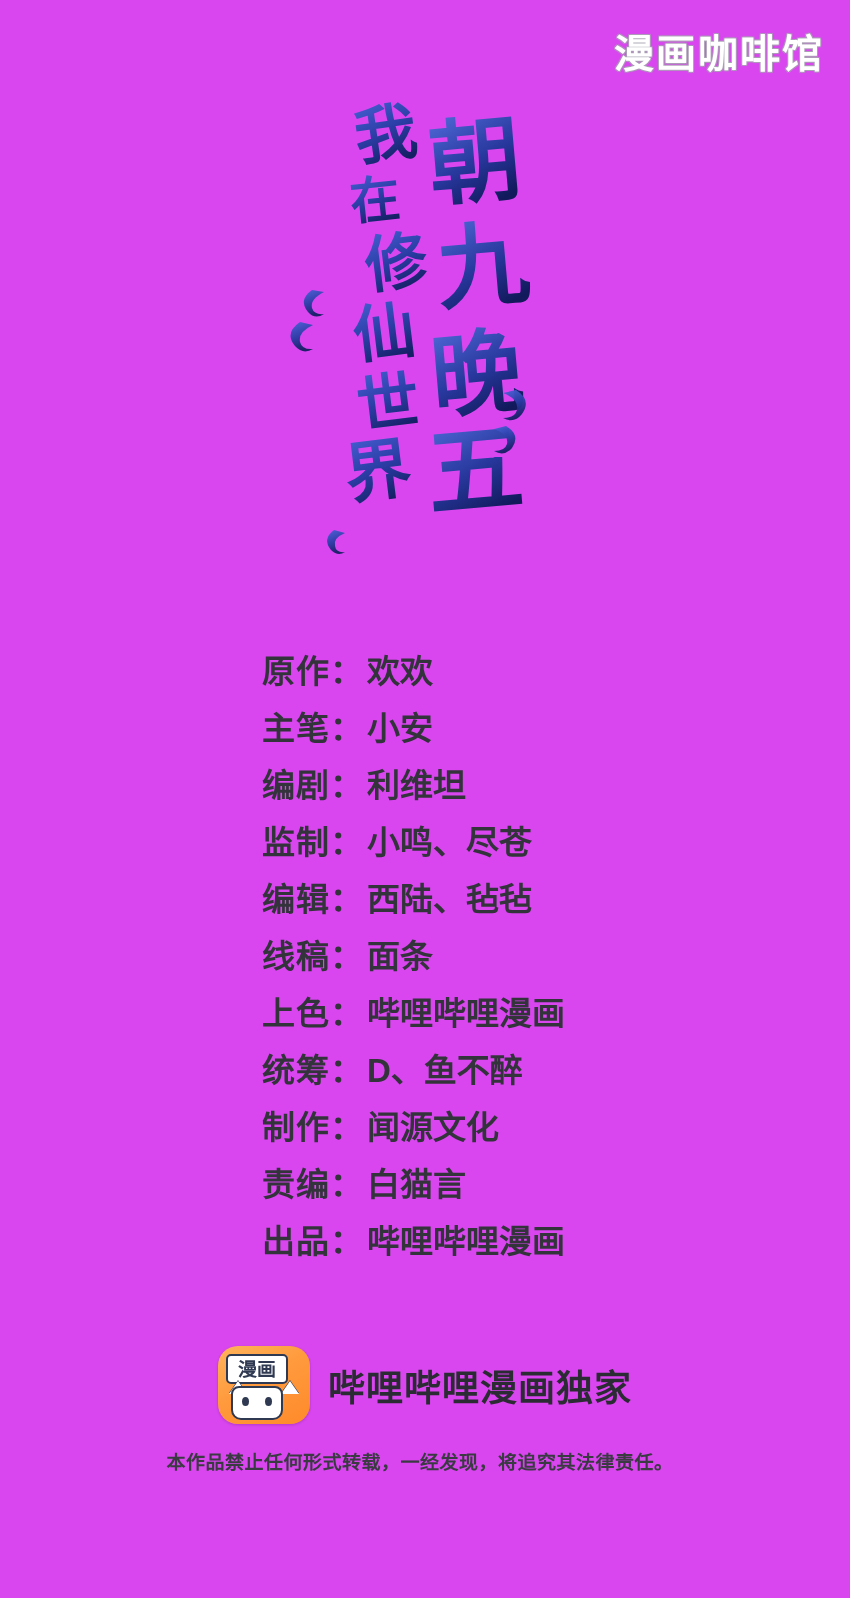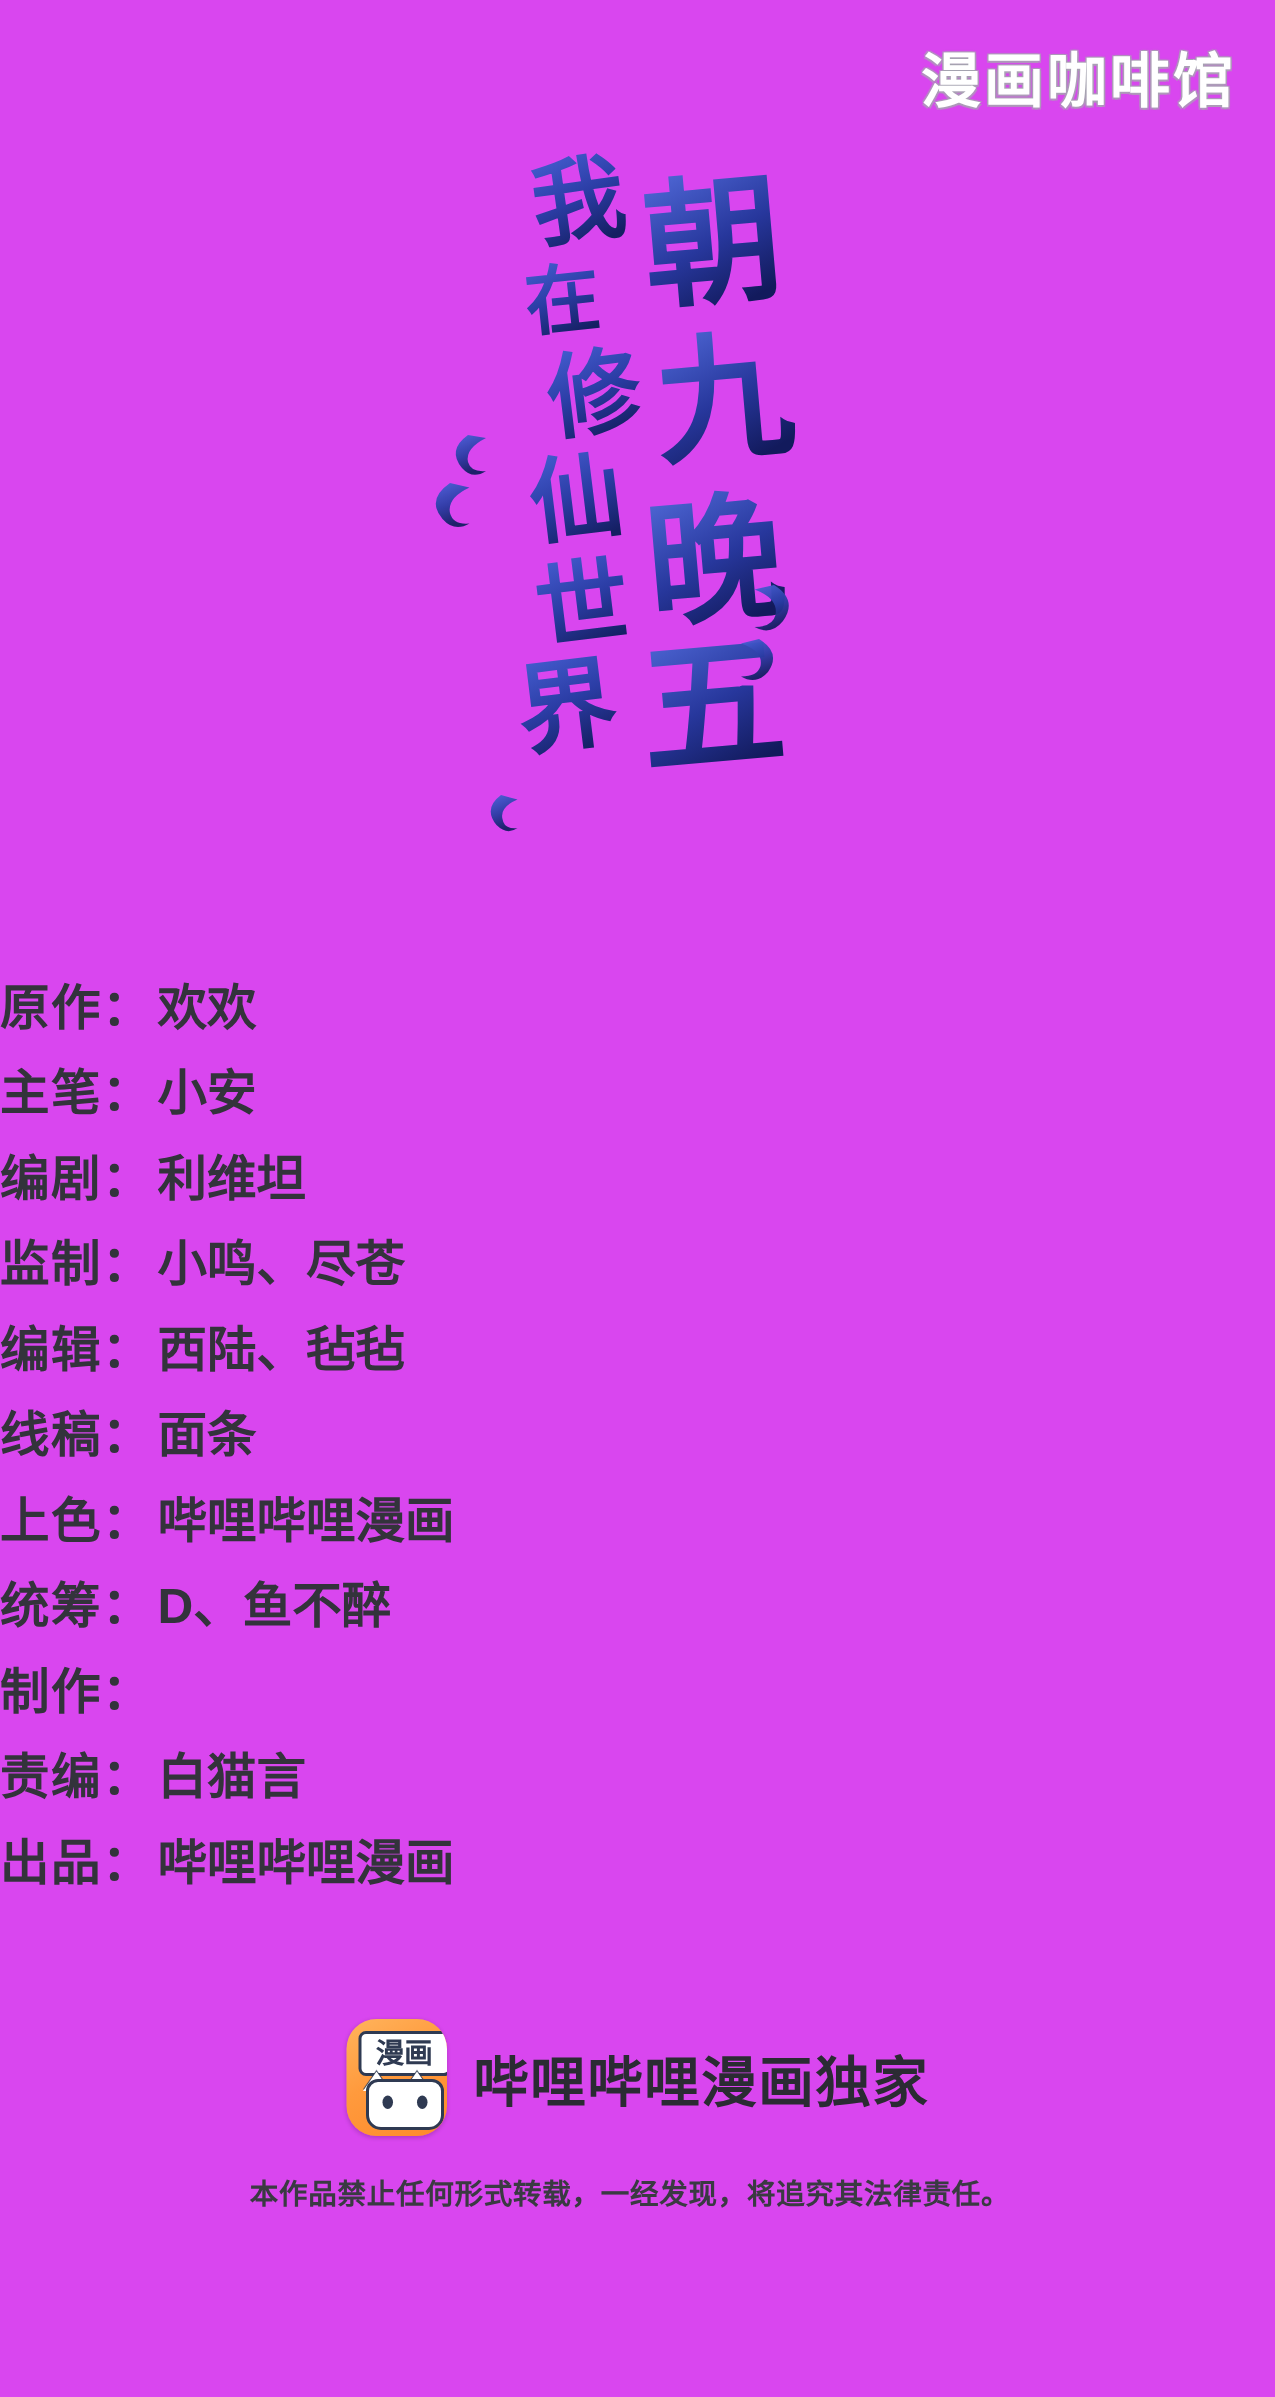--- a/index.html
+++ b/index.html
@@ -54,20 +54,21 @@
   .credits {
     position: absolute;
     top: 645px;
     left: 0;
     width: 850px;
   }
   .credit-row {
     display: flex;
     align-items: baseline;
     justify-content: flex-start;
+    padding-left: 262px;
     height: 57px;
   }
   .credit-role {
     font-size: 33px;
     font-weight: 700;
     letter-spacing: 1px;
     color: #33333b;
     white-space: nowrap;
   }
   .credit-sep {
@@ -88,21 +89,21 @@
     position: absolute;
     top: 1346px;
     left: 0;
     width: 850px;
     display: flex;
     align-items: center;
     justify-content: center;
     gap: 18px;
   }
   .app-logo {
-    width: 67px;
+    width: 92px;
     height: 78px;
     border-radius: 20px;
     background: linear-gradient(150deg, #ffb45c 0%, #ff9a3d 45%, #ff8a2a 100%);
     position: relative;
     box-shadow: 0 1px 3px rgba(0,0,0,0.18);
     overflow: hidden;
     flex: 0 0 auto;
   }
   .app-logo .logo-banner {
     position: absolute;
@@ -273,20 +274,21 @@
 
     <div class="credit-row">
       <span class="credit-role">统筹</span>
       <span class="credit-sep">：</span>
       <span class="credit-name">D、鱼不醉</span>
     </div>
 
     <div class="credit-row">
       <span class="credit-role">制作</span>
       <span class="credit-sep">：</span>
+      <span class="credit-name">闻源文化</span>
     </div>
 
     <div class="credit-row">
       <span class="credit-role">责编</span>
       <span class="credit-sep">：</span>
       <span class="credit-name">白猫言</span>
     </div>
 
     <div class="credit-row">
       <span class="credit-role">出品</span>

